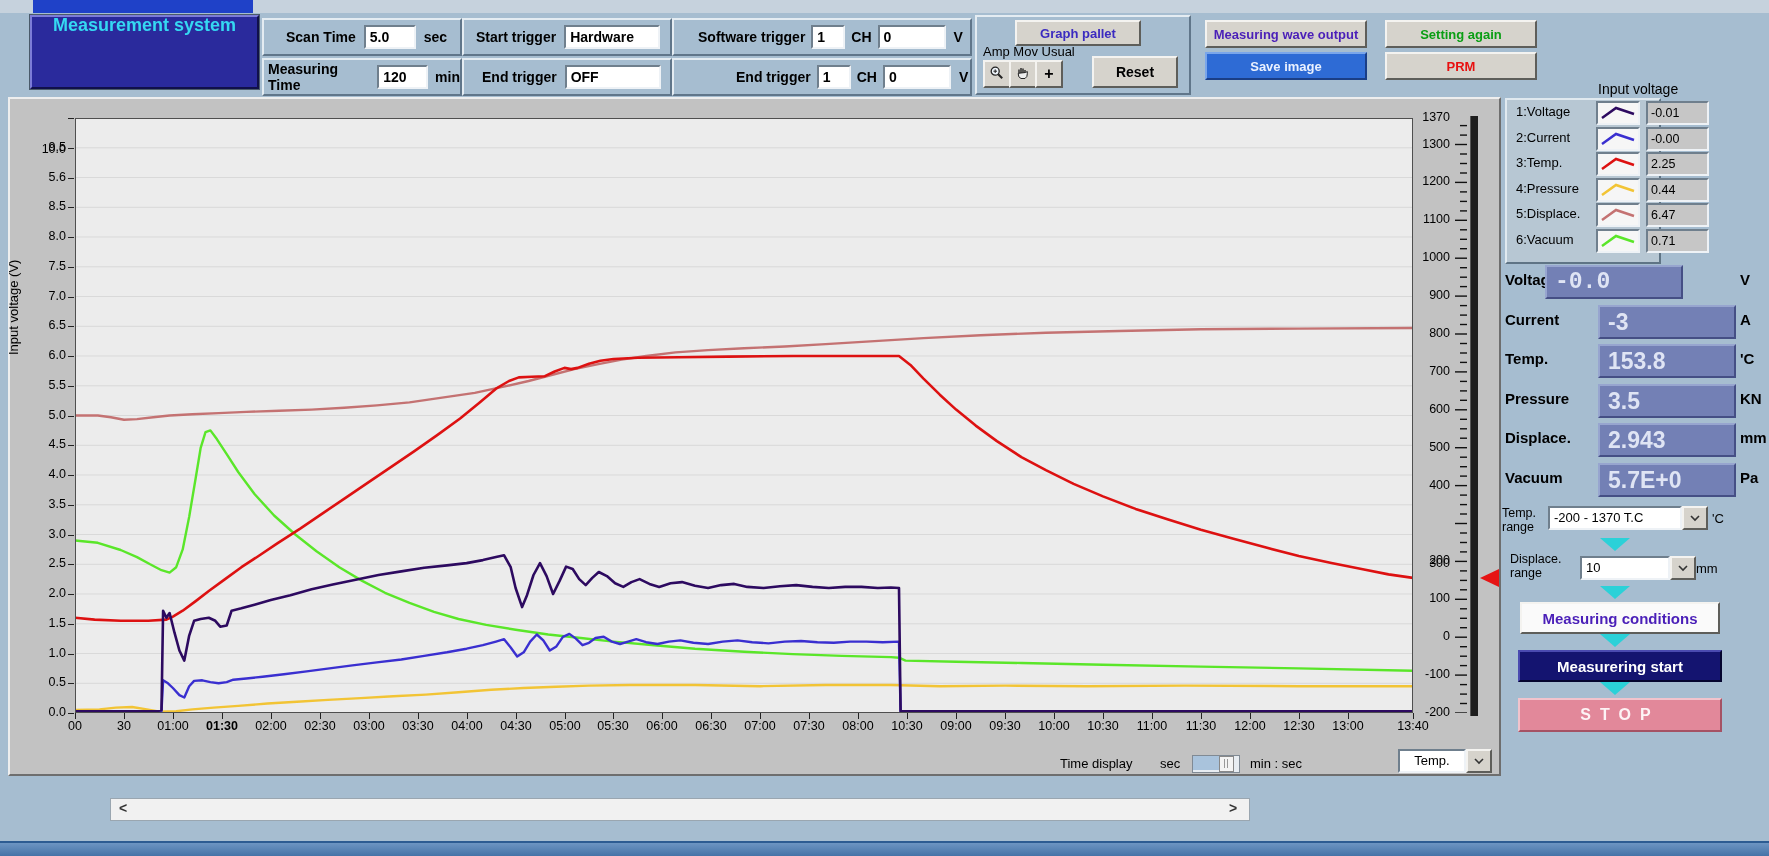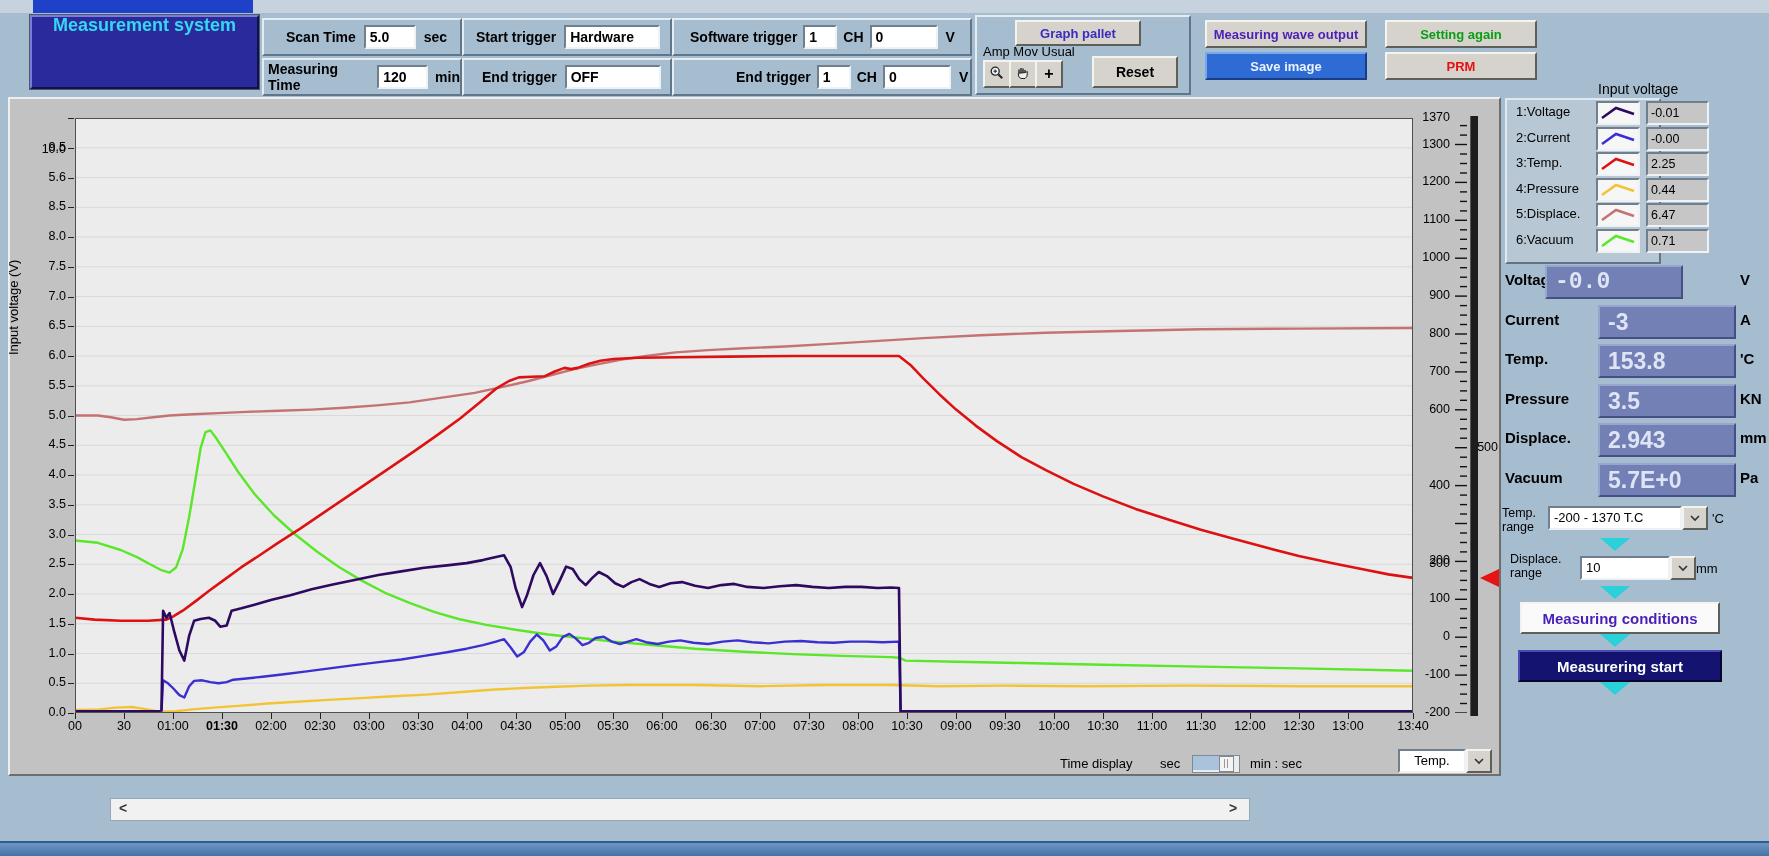--- a/index.html
+++ b/index.html
@@ -76,21 +76,21 @@
   <div class="abs grp" style="left:462px;top:18px;width:206px;height:34px;">
     <span class="lbl" style="margin-left:12px;">Start trigger</span>
     <span class="inp" style="width:84px;margin-left:8px;">Hardware</span>
   </div>
   <div class="abs grp" style="left:462px;top:58px;width:206px;height:34px;">
     <span class="lbl" style="margin-left:18px;">End trigger</span>
     <span class="inp" style="width:84px;margin-left:8px;">OFF</span>
   </div>
 
   <div class="abs grp" style="left:672px;top:18px;width:296px;height:34px;">
-    <span class="lbl" style="margin-left:16px;">Software trigger</span>
+    <span class="lbl" style="margin-left:24px;">Software trigger</span>
     <span class="inp" style="width:22px;margin-left:6px;">1</span>
     <span class="lbl" style="margin-left:6px;">CH</span>
     <span class="inp" style="width:56px;margin-left:6px;">0</span>
     <span class="lbl" style="margin-left:8px;">V</span>
   </div>
   <div class="abs grp" style="left:672px;top:58px;width:296px;height:34px;">
     <span class="lbl" style="margin-left:62px;">End trigger</span>
     <span class="inp" style="width:22px;margin-left:6px;">1</span>
     <span class="lbl" style="margin-left:6px;">CH</span>
     <span class="inp" style="width:56px;margin-left:6px;">0</span>
@@ -201,21 +201,21 @@
       <div class="ytickdash" style="left:68px;top:118px;"></div>
       <div class="rtick" style="left:1414px;top:110px;">1370</div>
       <div class="rtick" style="left:1414px;top:137px;">1300</div>
       <div class="rtick" style="left:1414px;top:174px;">1200</div>
       <div class="rtick" style="left:1414px;top:212px;">1100</div>
       <div class="rtick" style="left:1414px;top:250px;">1000</div>
       <div class="rtick" style="left:1414px;top:288px;">900</div>
       <div class="rtick" style="left:1414px;top:326px;">800</div>
       <div class="rtick" style="left:1414px;top:364px;">700</div>
       <div class="rtick" style="left:1414px;top:402px;">600</div>
-      <div class="rtick" style="left:1414px;top:440px;padding-left:48px;">500</div>
+      <div class="rtick" style="left:1414px;top:440px;">500</div>
       <div class="rtick" style="left:1414px;top:478px;">400</div>
       <div class="rtick" style="left:1414px;top:516px;margin-top:40px;">300</div>
       <div class="rtick" style="left:1414px;top:553px;">200</div>
       <div class="rtick" style="left:1414px;top:591px;">100</div>
       <div class="rtick" style="left:1414px;top:629px;">0</div>
       <div class="rtick" style="left:1414px;top:667px;">-100</div>
       <div class="rtick" style="left:1414px;top:705px;">-200</div>
       <div class="xtickdash" style="left:75px;"></div>
       <div class="xtick" style="left:52px;">00</div>
       <div class="xtickdash" style="left:124px;"></div>
@@ -439,20 +439,21 @@
         </svg>
       </div>
   </div>
   <div class="abs" style="left:1696px;top:561px;font-size:13px;">mm</div>
   <div class="cyan-arrow" style="left:1600px;top:586px;"></div>
 
   <div class="abs btn" style="left:1520px;top:602px;width:196px;height:28px;background:#fafafa;color:#4a1fb8;font-size:15px;">Measuring conditions</div>
   <div class="cyan-arrow" style="left:1600px;top:634px;"></div>
   <div class="abs btn" style="left:1518px;top:650px;width:200px;height:28px;background:#141470;border-color:#4a4ab0 #05052e #05052e #4a4ab0;color:#fff;font-size:15px;">Measurering start</div>
   <div class="cyan-arrow" style="left:1600px;top:682px;"></div>
+  <div class="abs btn" style="left:1518px;top:698px;width:200px;height:30px;background:#e2889a;border-color:#f2c3cc #a55264 #a55264 #f2c3cc;color:#fdf3f5;font-size:16px;letter-spacing:9px;">STOP</div>
 
   <div class="abs hscroll">
     <span class="chev" style="left:8px;">&lt;</span>
     <span class="chev" style="left:1118px;">&gt;</span>
   </div>
 
   <div class="abs bottomstrip"></div>
 </div>
 
 </body></html>

